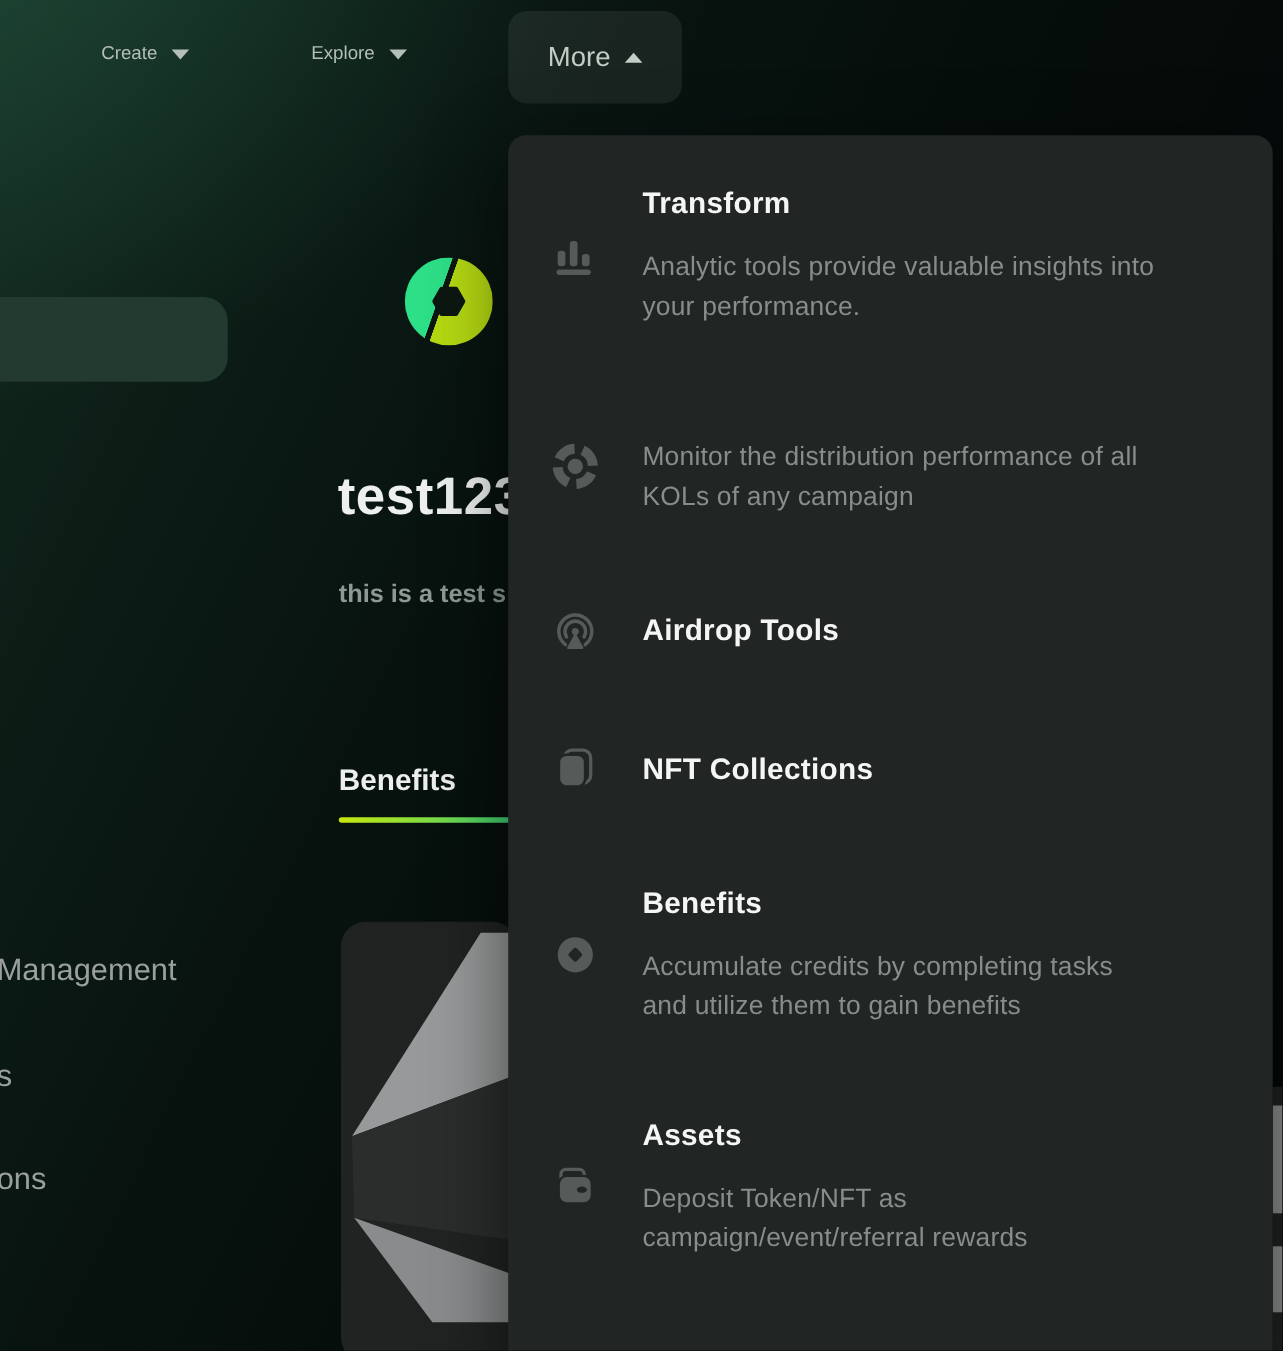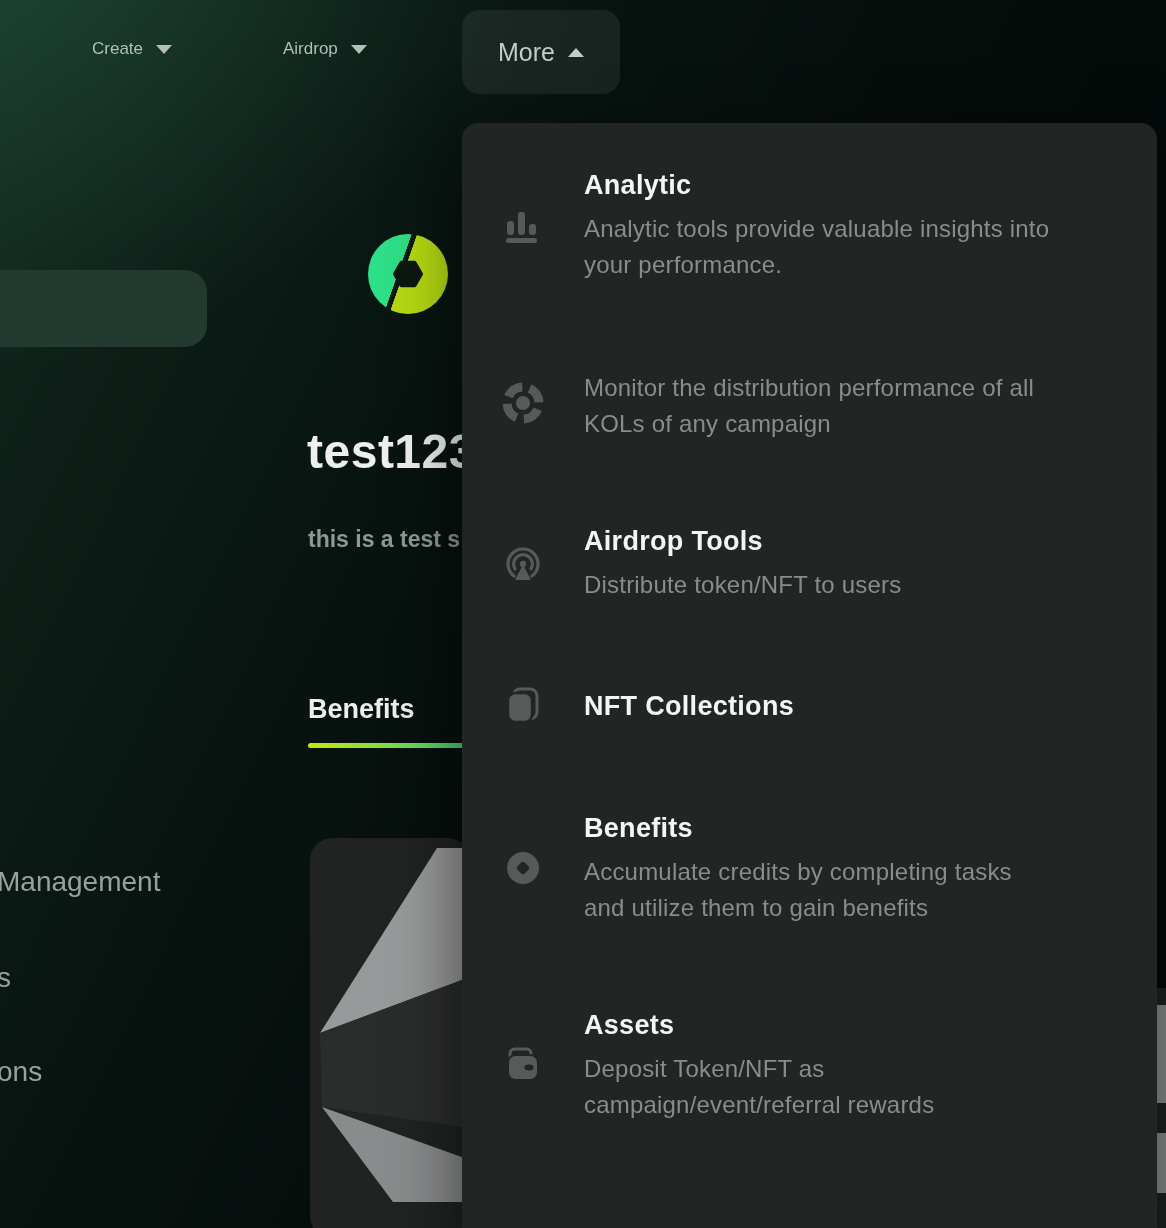--- a/index.html
+++ b/index.html
@@ -70,39 +70,39 @@
   .menu-item{
     display:flex;align-items:center;margin:0 0 80px 0;cursor:pointer;
     padding-left:38px;
   }
   .mi-icon{width:46px;height:46px;flex:0 0 46px;margin-right:38px;display:flex;align-items:center;justify-content:center;}
   .mi-icon svg{display:block;}
   .mi-text{max-width:545px;}
   .mi-title{color:#f4f6f5;font-size:27px;font-weight:700;line-height:38px;letter-spacing:0.3px;}
   .mi-desc{
     color:var(--desc-text,#878d8b);font-size:24px;font-weight:400;line-height:36px;
-    margin-top:7px;white-space:pre-line;letter-spacing:0.2px;
+    margin-top:21px;white-space:pre-line;letter-spacing:0.2px;
   }
   .icon-fill{fill:var(--icon-gray,#565b59);}
   .icon-stroke{stroke:var(--icon-gray,#565b59);fill:none;}
 </style>
 </head>
 <body>
 
 <div class="stage">
 
   <div class="promo-pill"></div>
 
   <nav class="topnav">
     <button class="nav-item nav-create">
       <span>Create</span>
       <span class="caret caret-down"></span>
     </button>
     <button class="nav-item nav-explore">
-      <span>Airdrop</span>
+      <span>Explore</span>
       <span class="caret caret-down"></span>
     </button>
     <button class="more-btn">
       <span>More</span>
       <span class="caret caret-up"></span>
     </button>
   </nav>
 
   <div class="logo">
     <svg width="80" height="80" viewBox="0 0 80 80">
@@ -148,21 +148,21 @@
     <div class="menu-item">
       <span class="mi-icon">
         <svg width="46" height="46" viewBox="0 0 46 46">
           <rect class="icon-fill" x="7" y="19" width="7" height="14" rx="3"></rect>
           <rect class="icon-fill" x="18" y="10" width="7" height="23" rx="3"></rect>
           <rect class="icon-fill" x="29" y="22" width="7" height="11" rx="3"></rect>
           <rect class="icon-fill" x="6" y="36" width="31" height="5" rx="2.5"></rect>
         </svg>
       </span>
       <div class="mi-text">
-        <div class="mi-title">Analytic</div>
+        <div class="mi-title">Transform</div>
         <div class="mi-desc">Analytic tools provide valuable insights into
 your performance.</div>
       </div>
     </div>
 
     <div class="menu-item">
       <span class="mi-icon">
         <svg width="46" height="46" viewBox="0 0 46 46">
           <g transform="rotate(23 23 23)">
             <circle class="icon-stroke" cx="23" cy="23" r="16" stroke-width="9" stroke-dasharray="17.6 7.5"></circle>
@@ -180,21 +180,20 @@
       <span class="mi-icon">
         <svg width="46" height="46" viewBox="0 0 46 46">
           <path class="icon-stroke" d="M14 36 A15 15 0 1 1 32 36" stroke-width="3.2" stroke-linecap="round"></path>
           <path class="icon-stroke" d="M15 29 A9.4 9.4 0 1 1 31 29" stroke-width="3.2" stroke-linecap="round"></path>
           <circle class="icon-fill" cx="23" cy="24" r="3.2"></circle>
           <path class="icon-fill" d="M23 27 L29.5 39 L16.5 39 Z" stroke="var(--icon-gray,#565b59)" stroke-width="2" stroke-linejoin="round"></path>
         </svg>
       </span>
       <div class="mi-text">
         <div class="mi-title">Airdrop Tools</div>
-        <div class="mi-desc">Distribute token/NFT to users</div>
       </div>
     </div>
 
     <div class="menu-item">
       <span class="mi-icon">
         <svg width="46" height="46" viewBox="0 0 46 46">
           <rect class="icon-stroke" x="13" y="6" width="24" height="30" rx="7" stroke-width="3"></rect>
           <rect x="8" y="10" width="24" height="29" rx="7" fill="var(--icon-gray,#565b59)" stroke="var(--panel-bg,#212624)" stroke-width="2.5"></rect>
         </svg>
       </span>

